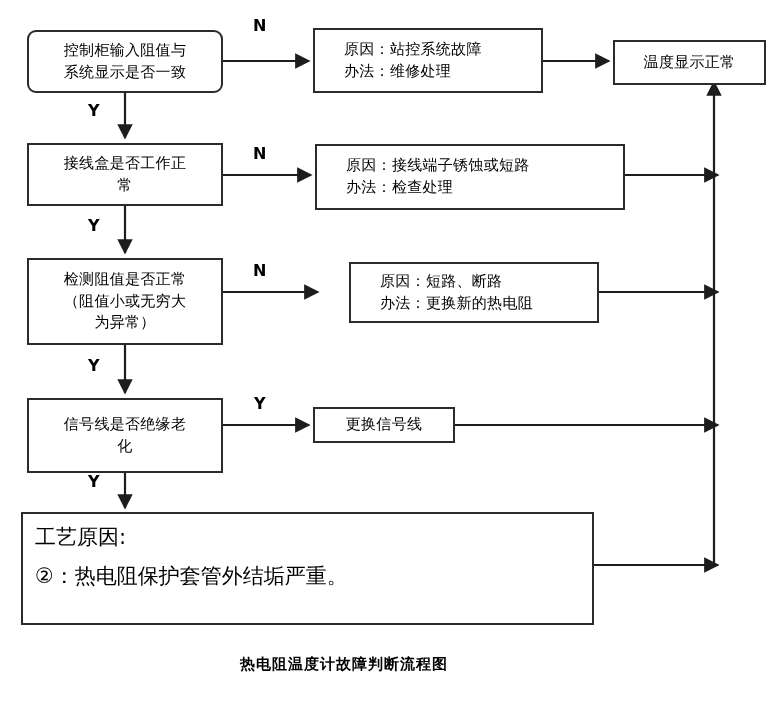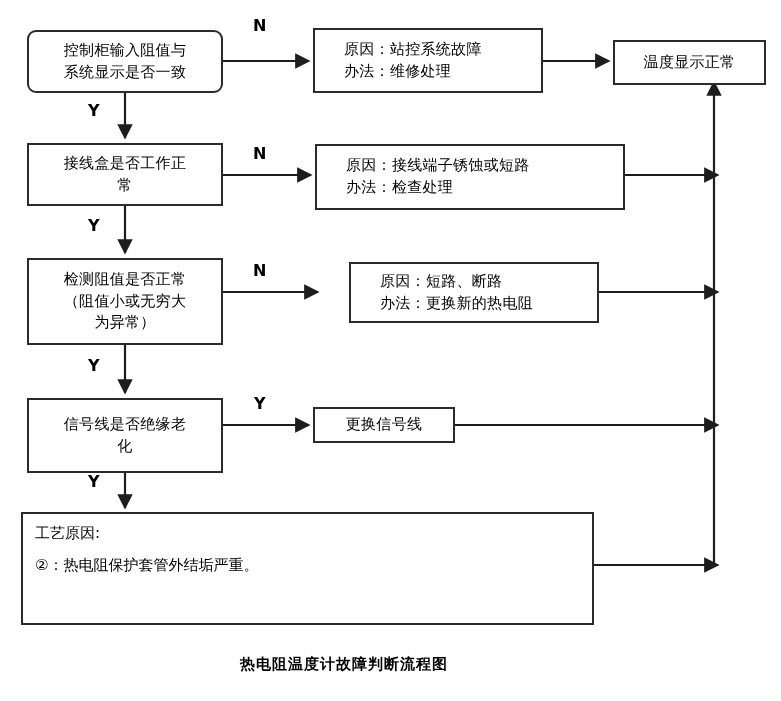--- a/index.html
+++ b/index.html
@@ -65,21 +65,21 @@
     font-weight: bold;
     letter-spacing: 1px;
     white-space: nowrap;
   }
   .proc-box {
     position: absolute;
     box-sizing: border-box;
     border: 2px solid #2b2b2b;
     background: #ffffff;
     padding: 10px 12px 8px 12px;
-    font-size: 15px;
+    font-size: 21px;
     line-height: 1.3;
   }
   .proc-line {
     display: block;
     white-space: pre;
     margin-bottom: 12px;
   }
   .proc-line:last-child { margin-bottom: 0; }
 </style>
 </head>

